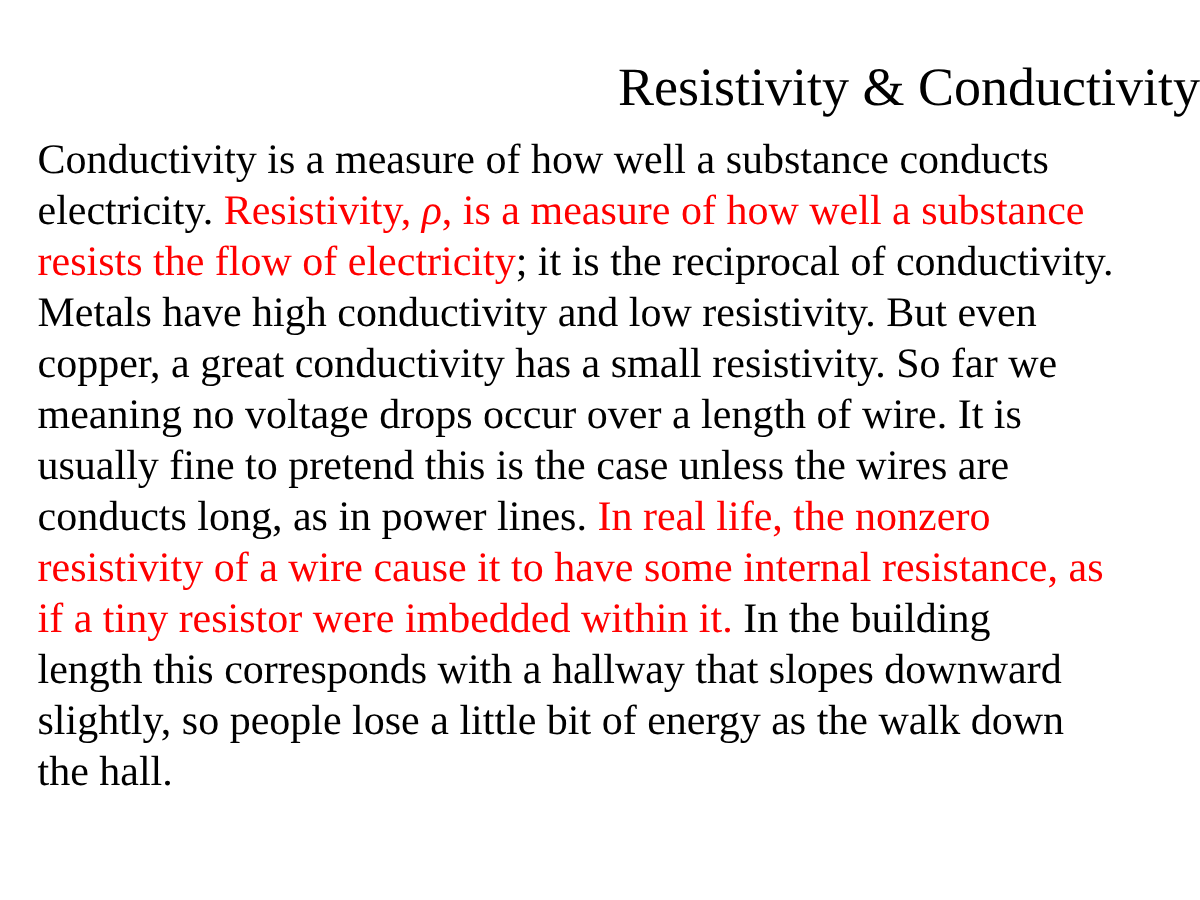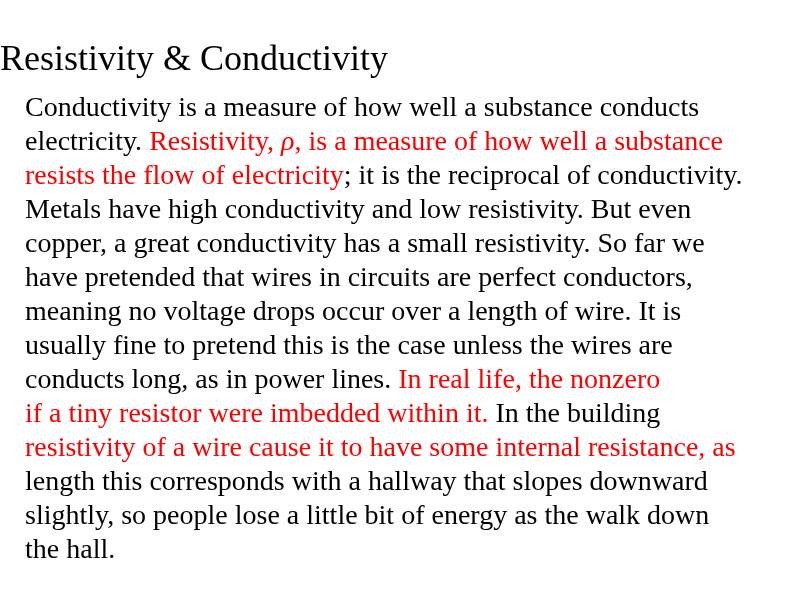--- a/index.html
+++ b/index.html
@@ -20,21 +20,21 @@
     top: 0;
     width: 800px;
     height: 600px;
     background: var(--bg, #ffffff);
   }
   .slide-title {
     position: absolute;
     top: 36px;
     left: 0;
     width: 800px;
-    text-align: left;
+    text-align: right;
     font-size: 36px;
     line-height: 44px;
     color: var(--ink, #000000);
     white-space: pre;
   }
   .slide-body {
     position: absolute;
     top: 90px;
     left: 25px;
     width: 755px;
@@ -53,23 +53,22 @@
 <body style="--bg: #ffffff; --ink: #000000; --red: #ff0000;">
 
 <div class="slide">
   <div class="slide-title">Resistivity &amp; Conductivity</div>
   <div class="slide-body">
       <div class="text-line"><span class="seg-black">Conductivity is a measure of how well a substance conducts</span></div>
       <div class="text-line"><span class="seg-black">electricity. </span><span class="seg-red">Resistivity, </span><span class="seg-red italic">ρ</span><span class="seg-red">, is a measure of how well a substance</span></div>
       <div class="text-line"><span class="seg-red">resists the flow of electricity</span><span class="seg-black">; it is the reciprocal of conductivity.</span></div>
       <div class="text-line"><span class="seg-black">Metals have high conductivity and low resistivity. But even</span></div>
       <div class="text-line"><span class="seg-black">copper, a great conductivity has a small resistivity. So far we</span></div>
-      <div class="text-line"><span class="seg-black">have pretended that wires in circuits are perfect conductors,</span></div>
       <div class="text-line"><span class="seg-black">meaning no voltage drops occur over a length of wire. It is</span></div>
       <div class="text-line"><span class="seg-black">usually fine to pretend this is the case unless the wires are</span></div>
       <div class="text-line"><span class="seg-black">conducts long, as in power lines. </span><span class="seg-red">In real life, the nonzero</span></div>
+      <div class="text-line"><span class="seg-red">resistivity of a wire cause it to have some internal resistance, as</span></div>
       <div class="text-line"><span class="seg-red">if a tiny resistor were imbedded within it.</span><span class="seg-black"> In the building</span></div>
-      <div class="text-line"><span class="seg-red">resistivity of a wire cause it to have some internal resistance, as</span></div>
       <div class="text-line"><span class="seg-black">length this corresponds with a hallway that slopes downward</span></div>
       <div class="text-line"><span class="seg-black">slightly, so people lose a little bit of energy as the walk down</span></div>
       <div class="text-line"><span class="seg-black">the hall.</span></div>
     </div>
 </div>
 
 </body></html>

